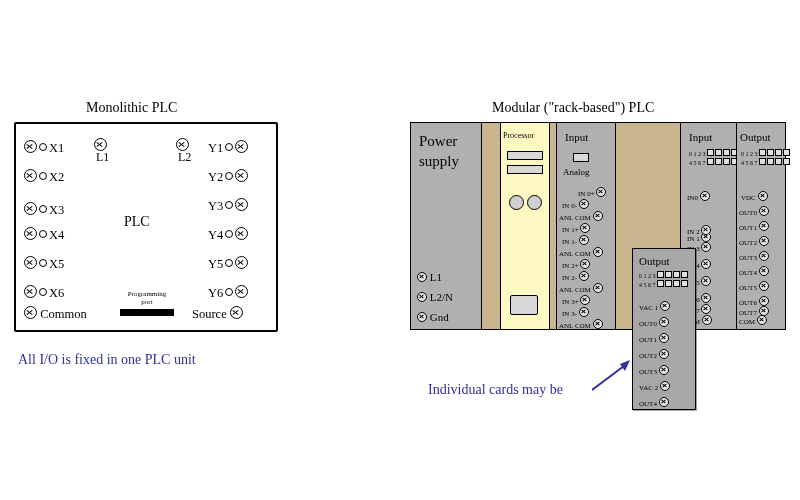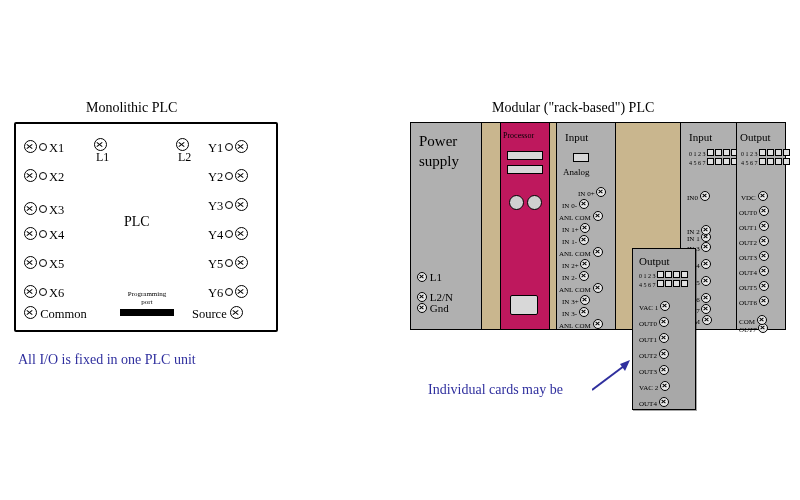--- a/index.html
+++ b/index.html
@@ -65,21 +65,21 @@
     position:absolute; font-size:7px; white-space:nowrap; letter-spacing:0;
   }
 
   
   #card-power { left:410px; top:122px; width:70px; height:206px; background:#b0b0b0; }
   #power-t1 { left:8px; top:10px; font-size:15px; }
   #power-t2 { left:8px; top:30px; font-size:15px; }
   .ps-term { position:absolute; font-size:11px; white-space:nowrap; }
 
   
-  #card-proc { left:500px; top:122px; width:48px; height:206px; background:#be185d; }
+  #card-proc { left:500px; top:122px; width:48px; height:206px; background:#fef9c3; }
   #proc-title { left:2px; top:8px; font-size:8px; }
   .proc-slot {
     position:absolute; background:#d8d8d8; border:1px solid #000; height:7px;
   }
   .proc-knob {
     position:absolute; width:13px; height:13px; border:1px solid #000;
     border-radius:50%; background:#d0d0d0;
   }
   #proc-port {
     position:absolute; left:9px; top:172px; width:26px; height:18px;
@@ -205,21 +205,21 @@
   <div class="card" id="card-power">
     <div class="card-title" id="power-t1">Power</div>
     <div class="card-title" id="power-t2">supply</div>
 
     <div class="ps-term" style="left:6px; top:148px;">
       <span class="mscrew"></span>&nbsp;<span>L1</span>
     </div>
     <div class="ps-term" style="left:6px; top:168px;">
       <span class="mscrew"></span>&nbsp;<span>L2/N</span>
     </div>
-    <div class="ps-term" style="left:6px; top:179px;">
+    <div class="ps-term" style="left:6px; top:188px;">
       <span class="mscrew"></span>&nbsp;<span>Gnd</span>
     </div>
   </div>
 
   <div class="card" id="card-proc">
     <div class="card-title" id="proc-title">Processor</div>
     <div class="proc-slot" style="left:6px; top:28px; width:34px;"></div>
     <div class="proc-slot" style="left:6px; top:42px; width:34px;"></div>
     <div class="proc-knob" style="left:8px; top:72px;"></div>
     <div class="proc-knob" style="left:26px; top:72px;"></div>
@@ -273,21 +273,21 @@
 
     <div class="smallrow" style="left:4px; top:68px;"><span>VDC</span> <span class="mscrew"></span></div>
     <div class="smallrow" style="left:2px; top:83px;"><span>OUT0</span> <span class="mscrew"></span></div>
     <div class="smallrow" style="left:2px; top:98px;"><span>OUT1</span> <span class="mscrew"></span></div>
     <div class="smallrow" style="left:2px; top:113px;"><span>OUT2</span> <span class="mscrew"></span></div>
     <div class="smallrow" style="left:2px; top:128px;"><span>OUT3</span> <span class="mscrew"></span></div>
     <div class="smallrow" style="left:2px; top:143px;"><span>OUT4</span> <span class="mscrew"></span></div>
     <div class="smallrow" style="left:2px; top:158px;"><span>OUT5</span> <span class="mscrew"></span></div>
     <div class="smallrow" style="left:2px; top:173px;font-family:Liberation Serif, serif;"><span>OUT6</span> <span class="mscrew"></span></div>
 
-    <div class="smallrow" style="left:2px; top:200px;font-style:italic;"><span>OUT7</span> <span class="mscrew"></span></div>
+    <div class="smallrow" style="left:2px; top:183px;"><span>OUT7</span> <span class="mscrew"></span></div>
     <div class="smallrow" style="left:2px; top:192px;"><span>COM</span> <span class="mscrew"></span></div>
   </div>
 
   <div class="card" id="card-out-detached">
     <div class="card-title" id="outd-title">Output</div>
     <div class="ledblock" style="left:6px; top:22px;">
       <div class="ledline"><span>0 1 2 3</span><span class="ledsq"></span><span class="ledsq"></span><span class="ledsq"></span><span class="ledsq"></span></div>
       <div class="ledline"><span>4 5 6 7</span><span class="ledsq"></span><span class="ledsq"></span><span class="ledsq"></span><span class="ledsq"></span></div>
     </div>
 

